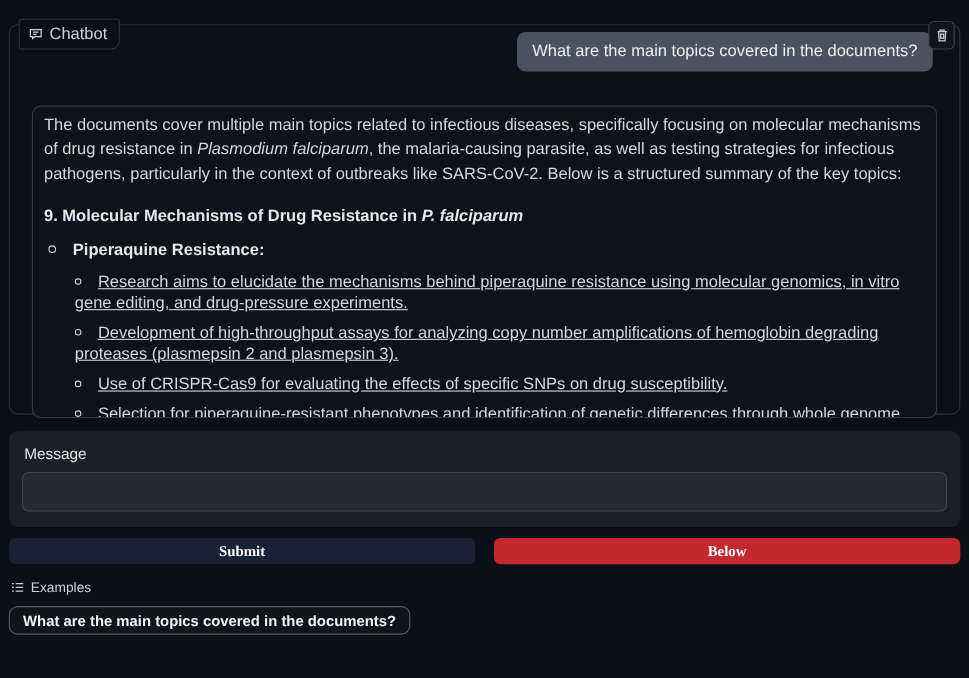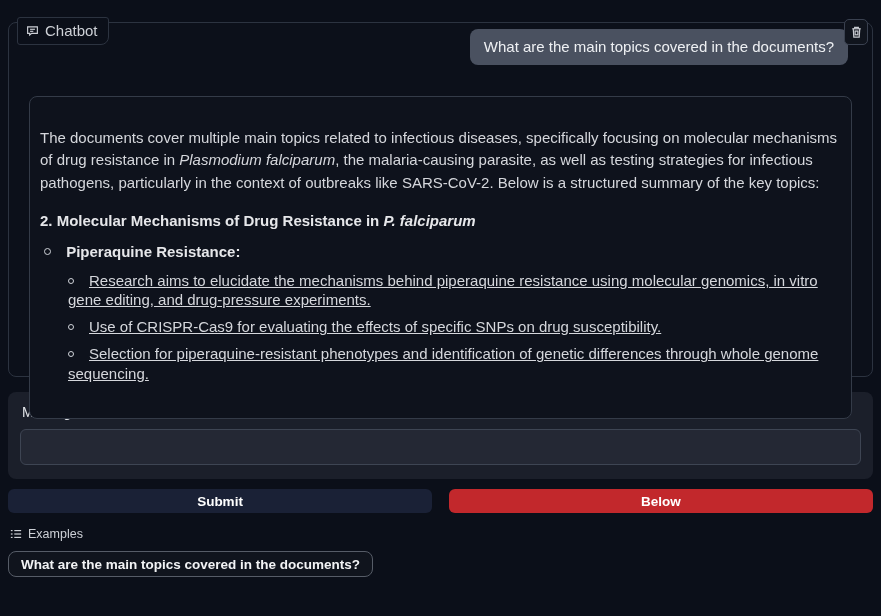--- a/index.html
+++ b/index.html
@@ -49,25 +49,25 @@
     background: #4a5160;
     color: #eef0f3;
     font-size: 15px;
     line-height: 1.3;
     padding: 8px 14px;
     border-radius: 8px;
     max-width: 620px;
   }
   .bot-box {
     margin: 31px 20px 0;
-    height: 323px;
+    height: 284px;
     border: 1px solid #343b48;
     border-radius: 8px;
     background: #0e121c;
-    padding: 24px 10px;
+    padding: 0 10px;
     overflow: hidden;
     color: #d5d7dc;
     font-size: 15px;
   }
   .bot-box p { margin: 6px 0 14px; line-height: 1.52; }
   .bot-heading { font-weight: bold; color: #e6e7ea; margin: 16px 0 12px; line-height: 1.3; }
   .bot-box em { font-style: italic; }
   ul.lvl1 { list-style: none; margin: 0; padding: 0 0 0 4px; }
   ul.lvl1 > li { line-height: 1.3; }
   .ring::before {
@@ -111,21 +111,21 @@
   }
 
   
   .btn-row { display: flex; gap: 17px; margin: 10px 8px 0; }
   .btn {
     flex: 1;
     height: 24px;
     border: none;
     border-radius: 6px;
     color: #ffffff;
-    font-family: Liberation Sans, sans-serif;
+    font-family: Liberation Serif, serif;
     font-size: 13.5px;
     font-weight: 600;
     display: flex; align-items: center; justify-content: center;
     cursor: pointer;
     padding: 0;
   }
   .btn-submit { background: #1a2136; }
   .btn-clear  { background: #c2282c; }
 
   
@@ -182,27 +182,28 @@
     </span>
   </button>
 
   <div class="user-row">
     <div class="user-bubble">What are the main topics covered in the documents?</div>
   </div>
 
   <div class="bot-box">
     <p><span>The documents cover multiple main topics related to infectious diseases, specifically focusing on molecular mechanisms of drug resistance in </span><em>Plasmodium falciparum</em><span>, the malaria-causing parasite, as well as testing strategies for infectious pathogens, particularly in the context of outbreaks like SARS-CoV-2. Below is a structured summary of the key topics:</span></p>
 
-    <div class="bot-heading"><span>2. Molecular Mechanisms of Drug Resistance in </span><em>P. falciparum</em></div>
+    <div class="bot-heading"><span>9. Molecular Mechanisms of Drug Resistance in </span><em>P. falciparum</em></div>
 
     <ul class="lvl1">
       <li class="ring">
         <span class="b-title">Piperaquine Resistance:</span>
         <ul class="lvl2">
           <li class="ring">Research aims to elucidate the mechanisms behind piperaquine resistance using molecular genomics, in vitro gene editing, and drug-pressure experiments.</li>
+          <li class="ring">Development of high-throughput assays for analyzing copy number amplifications of hemoglobin degrading proteases (plasmepsin 2 and plasmepsin 3).</li>
           <li class="ring">Use of CRISPR-Cas9 for evaluating the effects of specific SNPs on drug susceptibility.</li>
           <li class="ring">Selection for piperaquine-resistant phenotypes and identification of genetic differences through whole genome sequencing.</li>
         </ul>
       </li>
     </ul>
   </div>
 </div>
 
 <div class="msg-panel">
   <div class="msg-label">Message</div>

